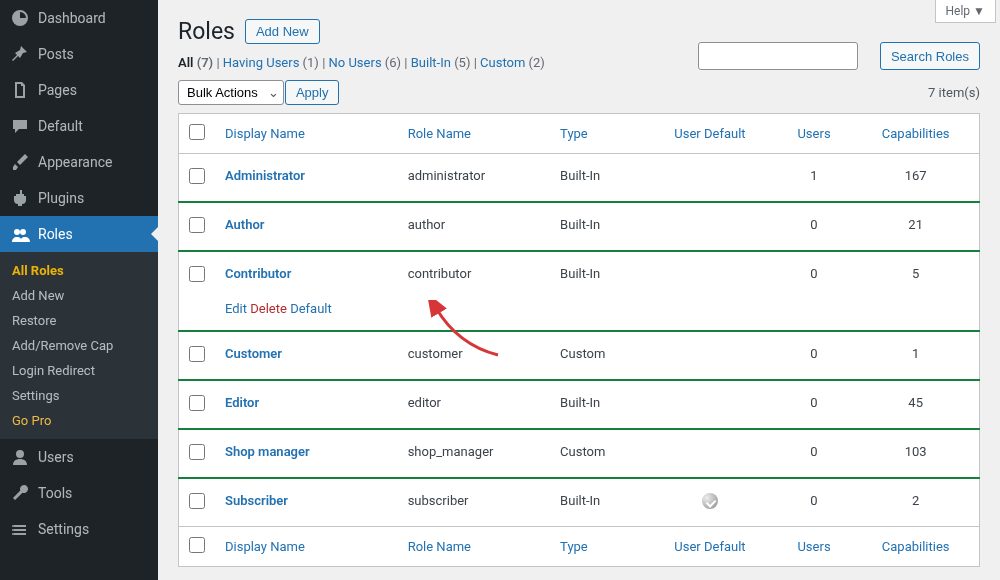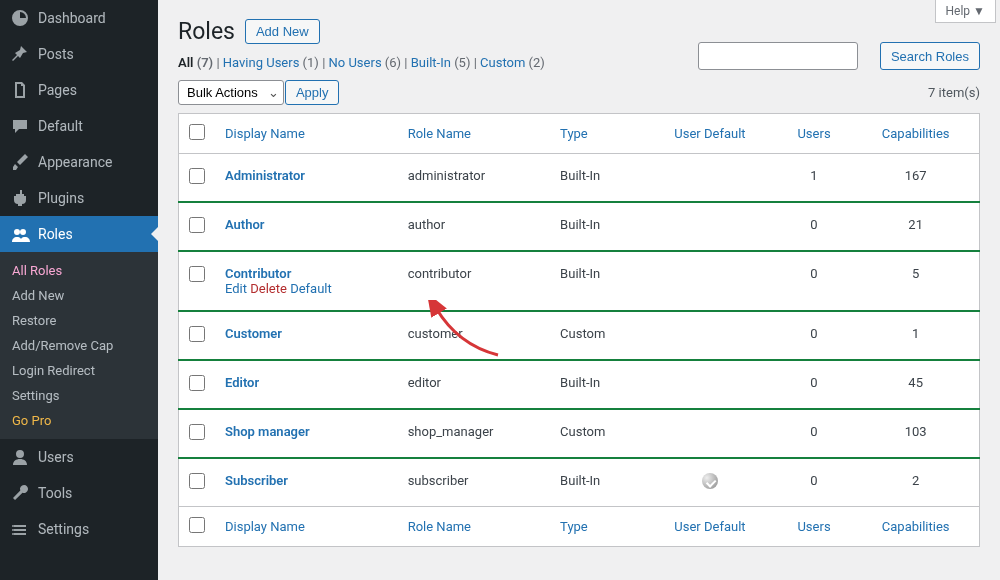--- a/index.html
+++ b/index.html
@@ -40,21 +40,21 @@
     border: 8px solid transparent;
     border-right-color: #f0f0f1;
   }
   .submenu { background: #2c3338; padding: 6px 0; }
   .submenu-item {
     padding: 5px 12px;
     color: rgba(240,246,252,.7);
     font-size: 13px;
     cursor: pointer;
   }
-  .submenu-item.active { color: #f9a8d4; font-weight: 400; }
+  .submenu-item.active { color: #eab308; font-weight: 700; }
   .submenu-item.pro { color: #f0b849; }
   .main {
     flex: 1;
     padding: 0 20px;
     overflow: auto;
     position: relative;
   }
   .help-tab {
     position: absolute;
     right: 4px;
@@ -115,21 +115,21 @@
   th.cb, td.cb { width: 30px; text-align: center; }
   th.num, td.num { text-align: center; }
   tbody td {
     padding: 14px 10px;
     border-bottom: 2px solid #15803d;
     vertical-align: top;
     color: #3c434a;
   }
   tbody tr:last-child td { border-bottom: none; }
   td a.role { color: #2271b1; font-weight: 600; text-decoration: none; }
-  .row-actions { font-size: 13px; margin-top: 0; }
+  .row-actions { font-size: 13px; margin-top: 20px; }
   .row-actions a { color: #2271b1; text-decoration: none; }
   .row-actions a.del { color: #b32d2e; }
   input[type=checkbox] {
     width: 16px; height: 16px;
     border: 1px solid #8c8f94;
     border-radius: 3px;
   }
   .default-icon {
     display:inline-block; width:16px; height:16px;
     background: radial-gradient(circle at 30% 30%, #eee, #888);

